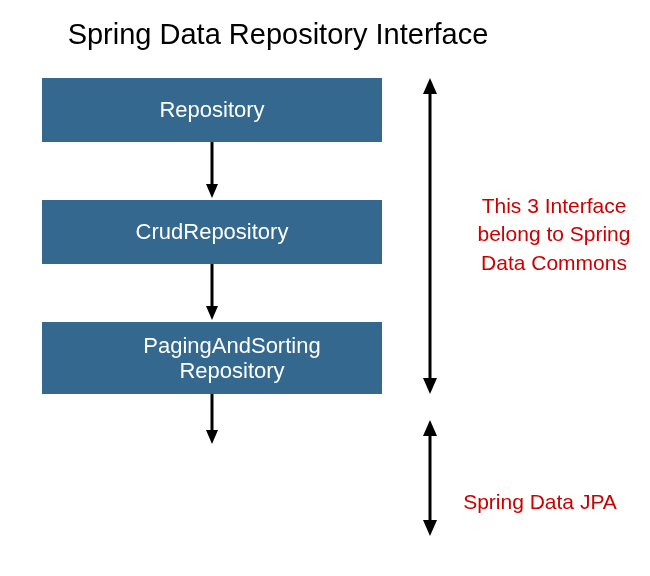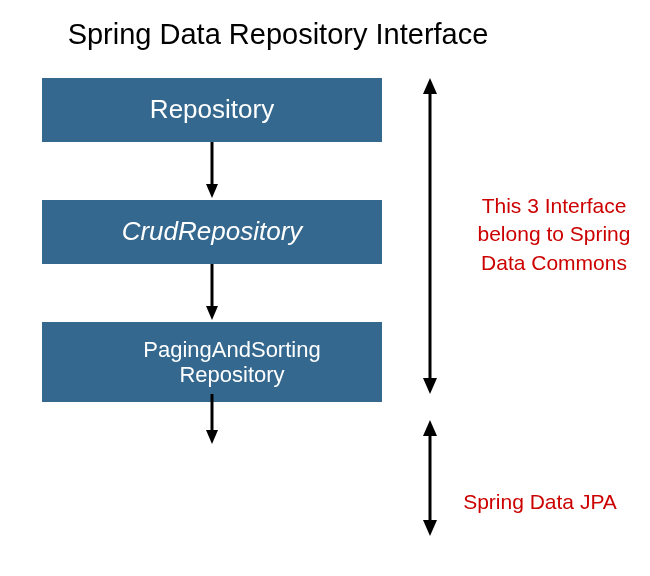--- a/index.html
+++ b/index.html
@@ -28,21 +28,21 @@
     .box {
       position: absolute;
       left: 42px;
       width: 340px;
       height: 64px;
       background: #34688e;
       color: #ffffff;
       display: flex;
       align-items: center;
       justify-content: center;
-      font-size: 26px;
+      font-size: 22px;
       line-height: 1.15;
       text-align: center;
       padding: 0 8px;
     }
     .box.two-line { font-size: 22px; }
     .arrow-down {
       position: absolute;
       left: 206px;
       width: 12px;
       pointer-events: none;
@@ -68,30 +68,30 @@
 
   <div class="box" style="top:78px;">
     <span>Repository</span>
   </div>
 
   <svg class="arrow-down" style="top:142px;height:58px;" viewBox="0 0 12 58">
     <line x1="6" y1="0" x2="6" y2="44" stroke="#000" stroke-width="3"></line>
     <polygon points="0,42 12,42 6,56" fill="#000"></polygon>
   </svg>
 
-  <div class="box" style="top:200px;font-style:italic;">
+  <div class="box" style="top:200px;">
     <span>CrudRepository</span>
   </div>
 
   <svg class="arrow-down" style="top:264px;height:58px;" viewBox="0 0 12 58">
     <line x1="6" y1="0" x2="6" y2="44" stroke="#000" stroke-width="3"></line>
     <polygon points="0,42 12,42 6,56" fill="#000"></polygon>
   </svg>
 
-  <div class="box two-line" style="top:322px;height:80px;padding-left:48px;">
+  <div class="box two-line" style="top:322px;height:72px;padding-left:48px;">
     <span>PagingAndSorting Repository</span>
   </div>
 
   <svg class="arrow-down" style="top:394px;height:52px;" viewBox="0 0 12 52">
     <line x1="6" y1="0" x2="6" y2="38" stroke="#000" stroke-width="3"></line>
     <polygon points="0,36 12,36 6,50" fill="#000"></polygon>
   </svg>
 
 
   <svg class="bracket" style="top:78px;left:420px;width:20px;height:316px;" viewBox="0 0 20 316">

